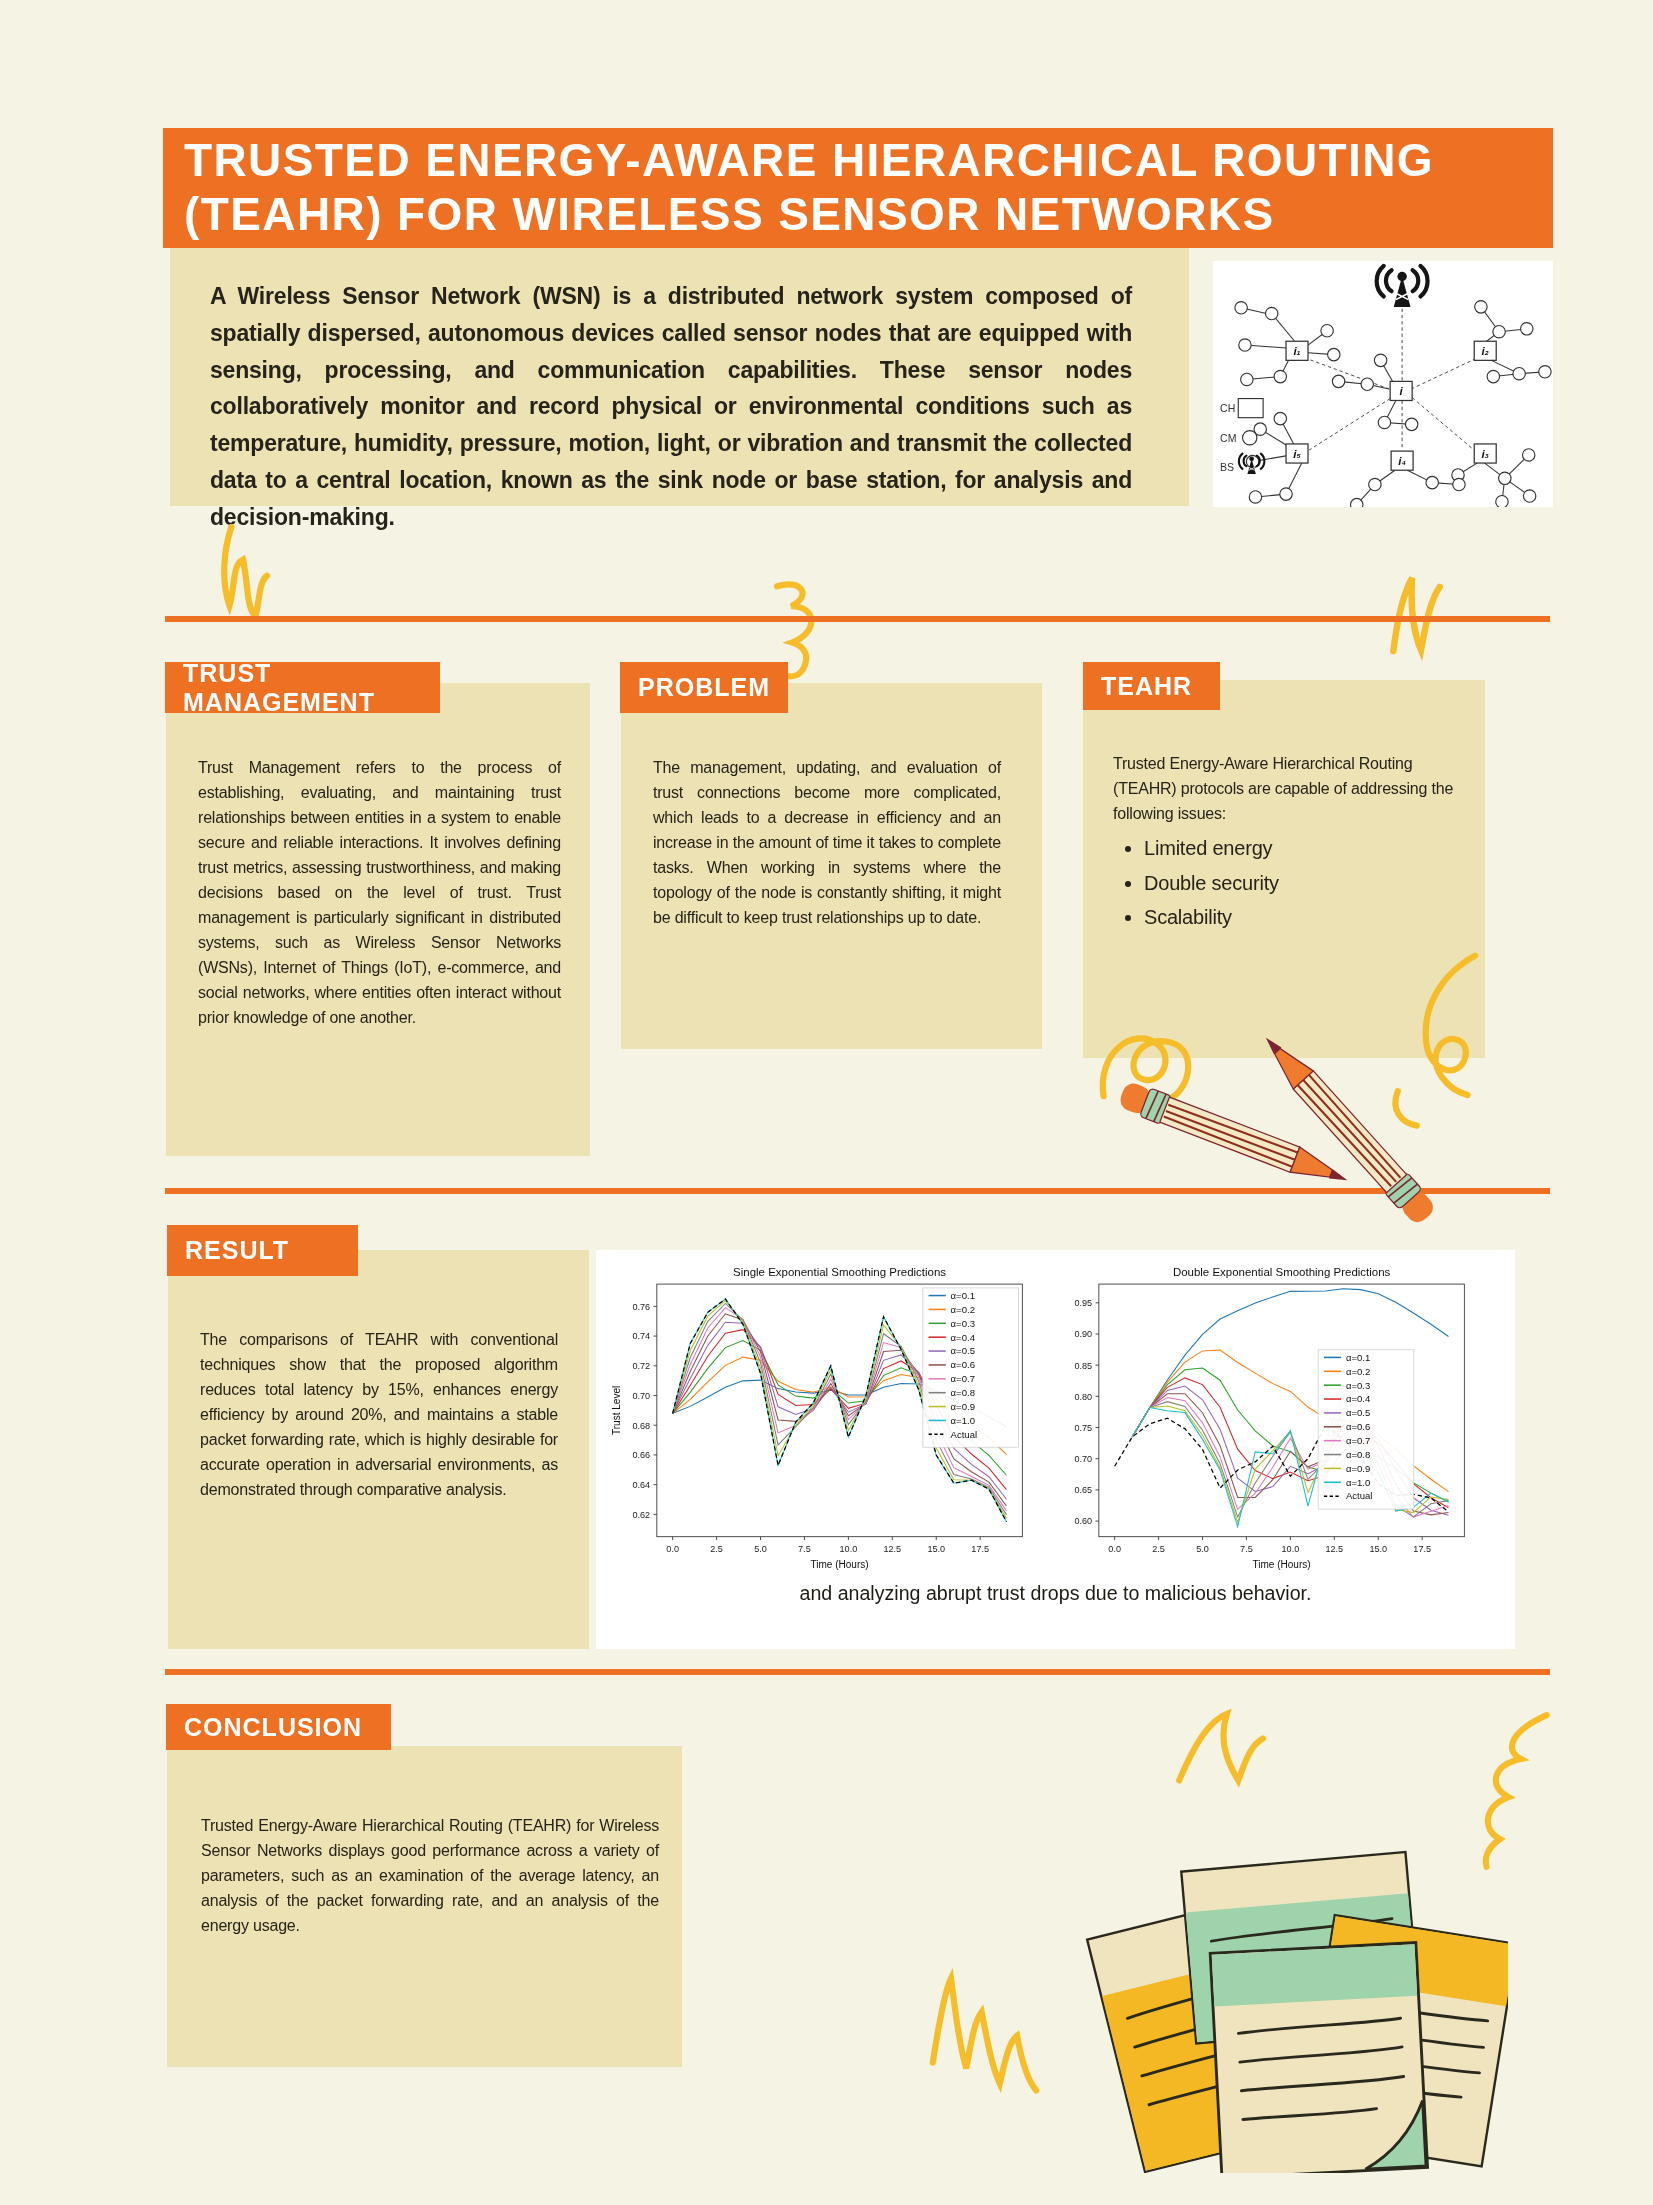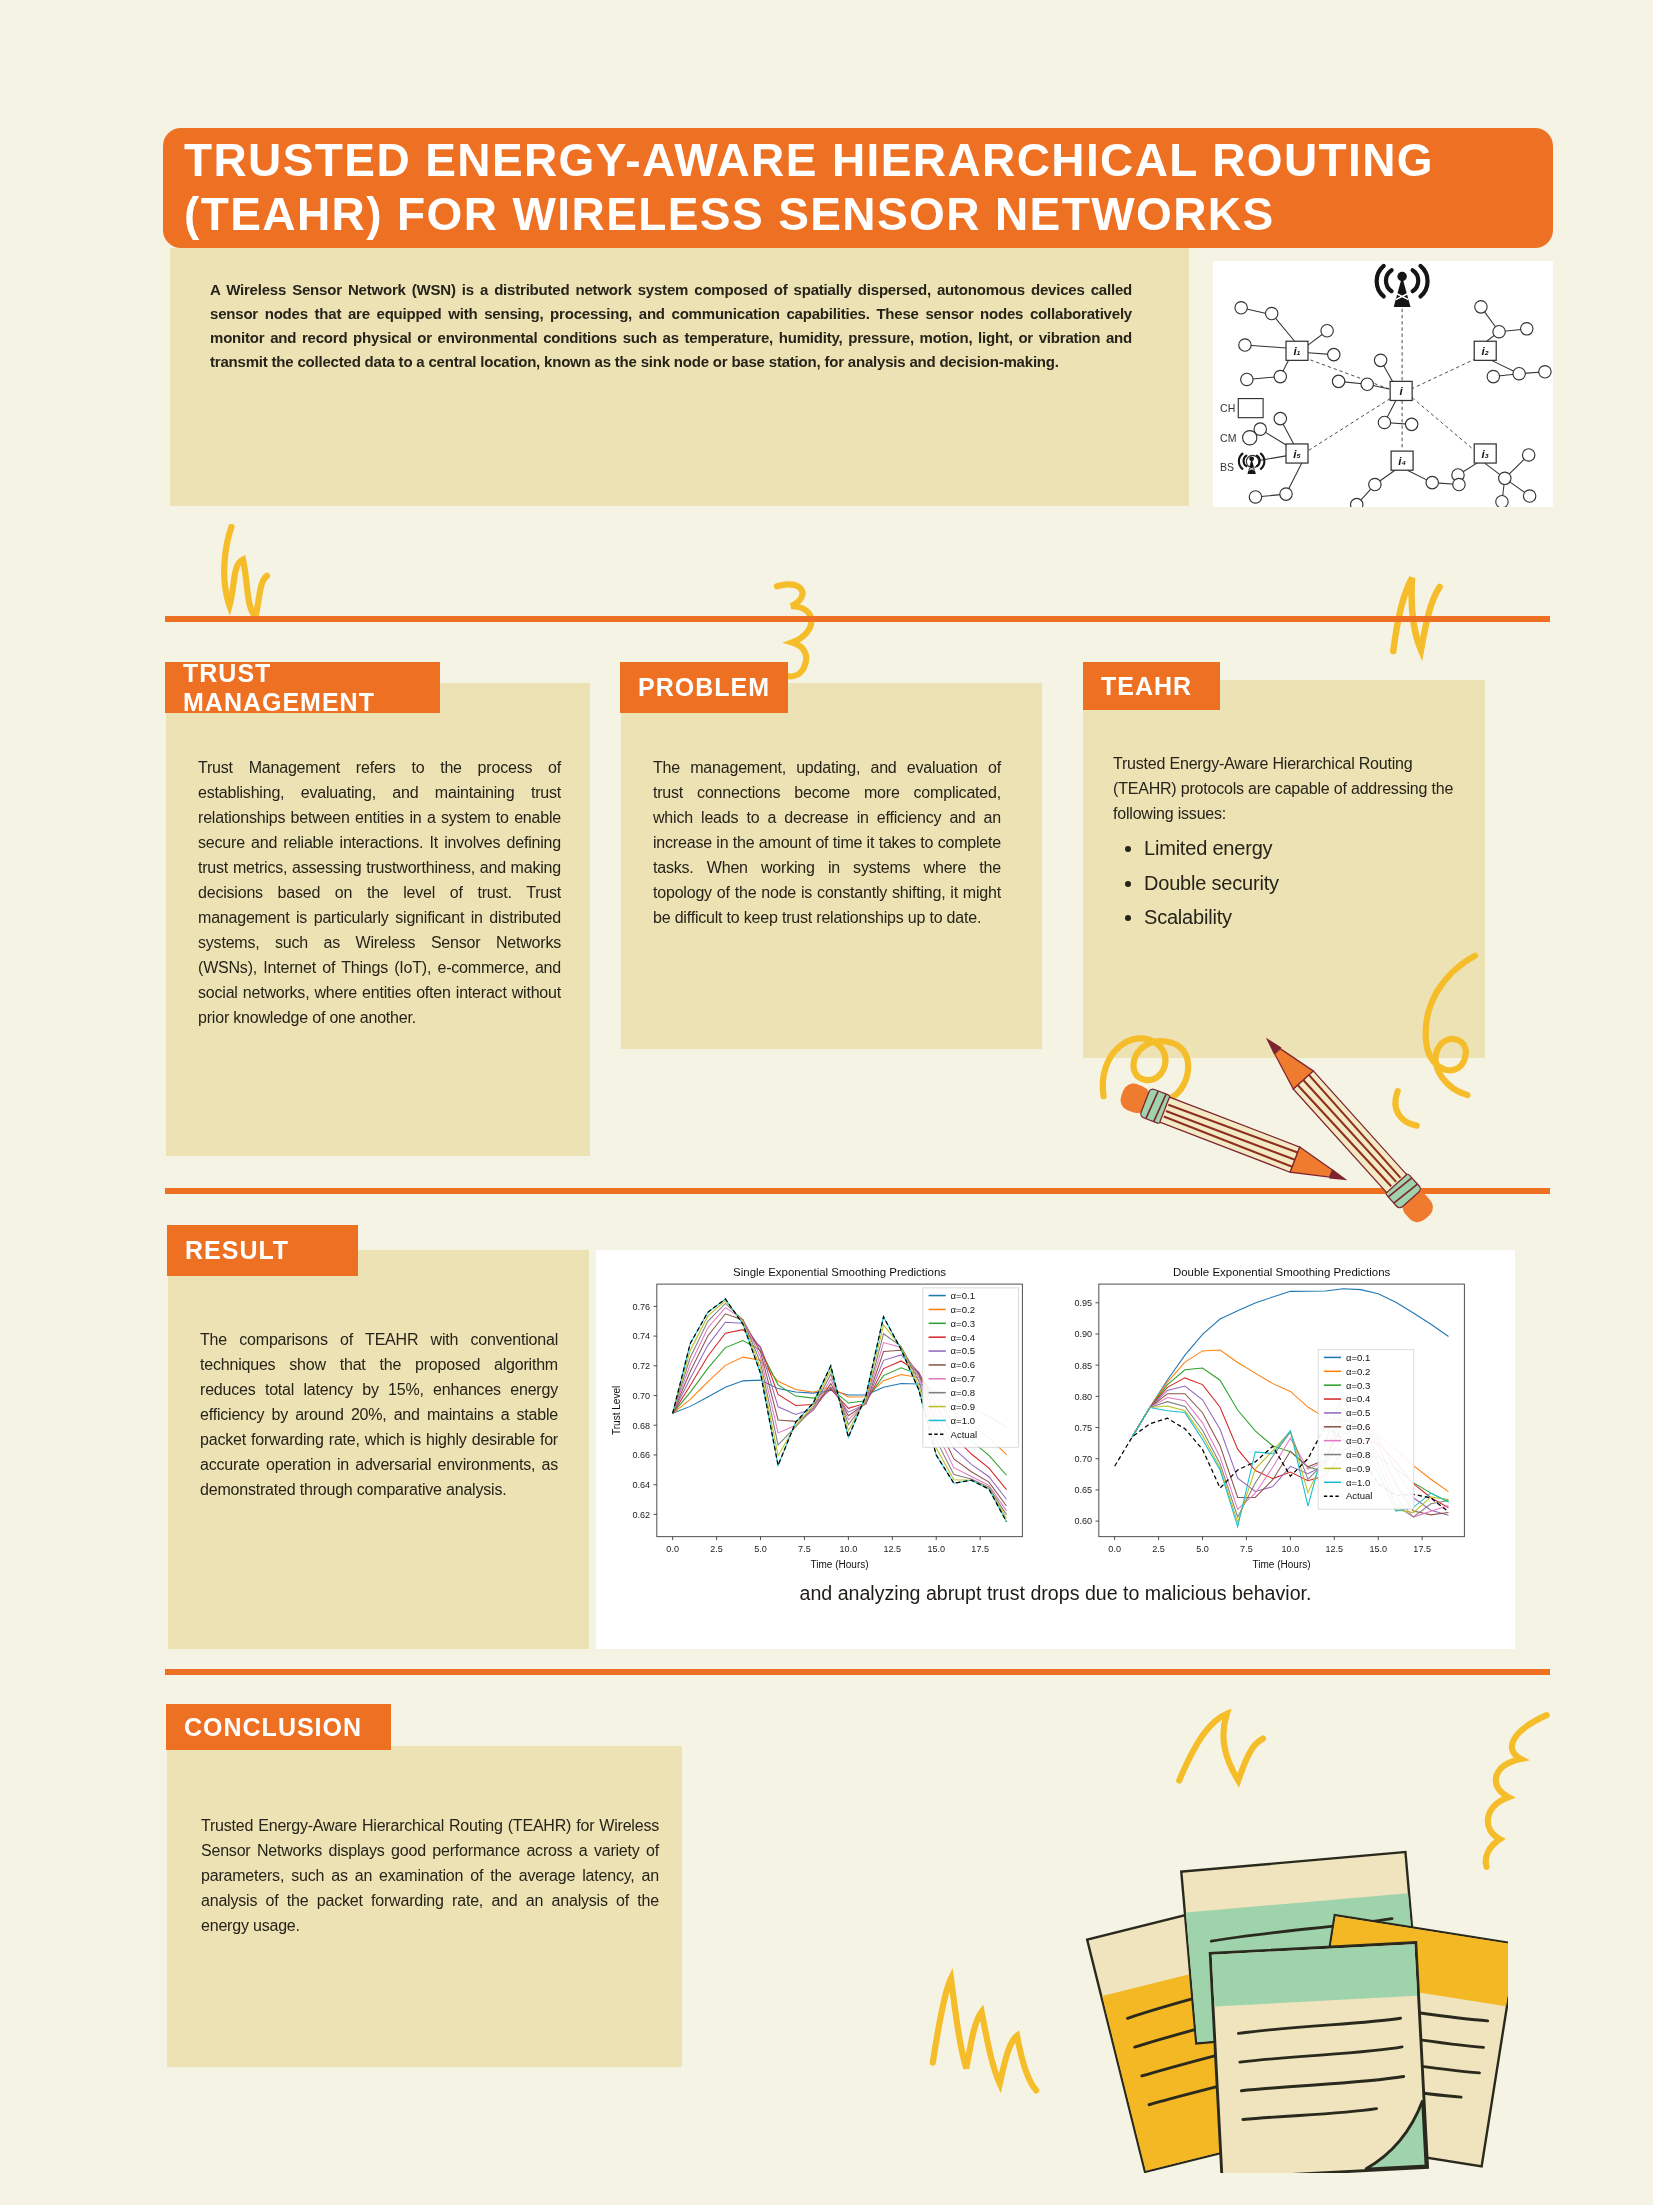--- a/index.html
+++ b/index.html
@@ -7,35 +7,34 @@
   .poster{
     position:relative;width:1654px;height:2205px;background:#F5F4E4;
     font-family:"Liberation Sans", sans-serif;color:#26231A;overflow:hidden;
   }
   .abs{position:absolute;}
   .title-bar{
     left:163px;top:128px;width:1390px;height:120px;background:#EE7023;
     color:#fff;font-weight:bold;padding:5.7px 14.4px 0 21px;
     font-size:46px;line-height:1.17;letter-spacing:1.4px;text-transform:uppercase;
     font-family:"Liberation Sans", sans-serif;
-    border-radius:18px;
   }
   .card{background:#EDE2B4;}
   .sec-label{
     background:#EE7023;color:#fff;font-weight:bold;font-size:25px;letter-spacing:1px;
     display:flex;align-items:center;padding:0 18px;text-transform:uppercase;z-index:3;
   }
   .divider{height:5.7px;background:#EE7023;}
   .bodytext{
     font-size:16px;line-height:1.56;text-align:justify;color:#26231A;letter-spacing:-0.2px;
   }
   .intro-card{
     left:170px;top:248px;width:1019px;height:258px;padding:30px 57px 19px 40px;
   }
-  .intro-card .bodytext{font-weight:bold;font-size:15px;line-height:1.6;}
+  .intro-card .bodytext{font-weight:bold;font-size:23px;line-height:1.6;}
   .diagram-card{left:1213px;top:261px;width:340px;height:246px;background:#ffffff;}
   .col-card{z-index:1;}
   .teahr-list{margin:4.8px 0 0 0;padding-left:31px;font-size:20px;line-height:1.6;letter-spacing:-0.2px;}
   .teahr-list li{margin-bottom:2.9px;}
   .teahr-intro{text-align:left;}
   .white-panel{left:596px;top:1250px;width:919px;height:399px;background:#ffffff;z-index:1;}
   .chart-mount{position:absolute;top:10.5px;text-align:center;}
   .caption{
     position:absolute;left:0;top:329px;width:100%;text-align:center;
     font-size:19.6px;line-height:1.45;color:#1d1b13;

